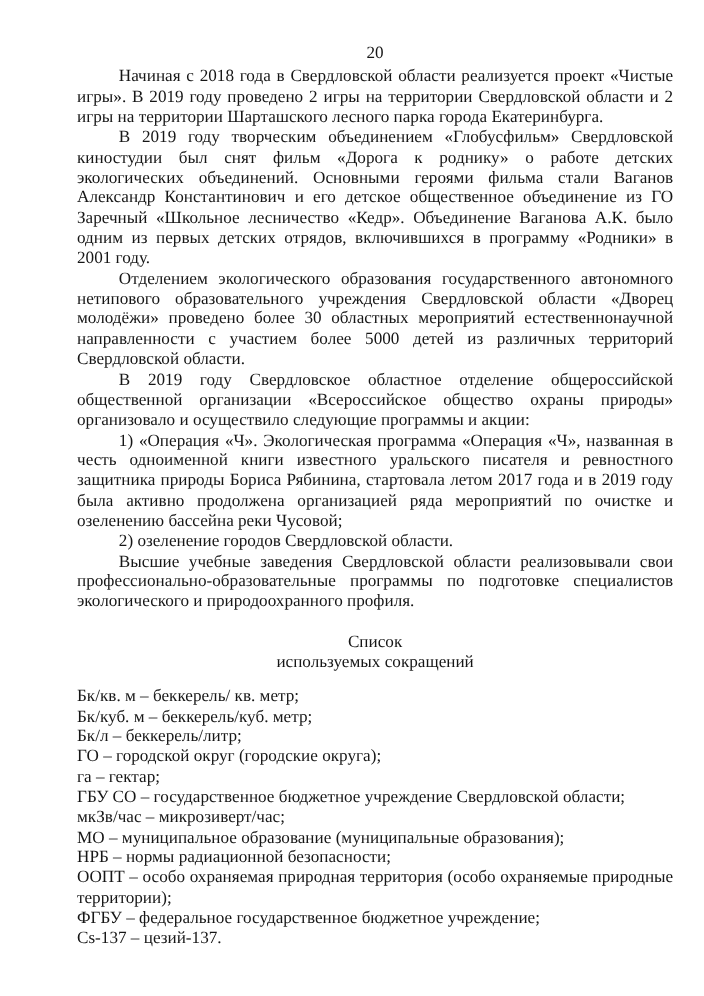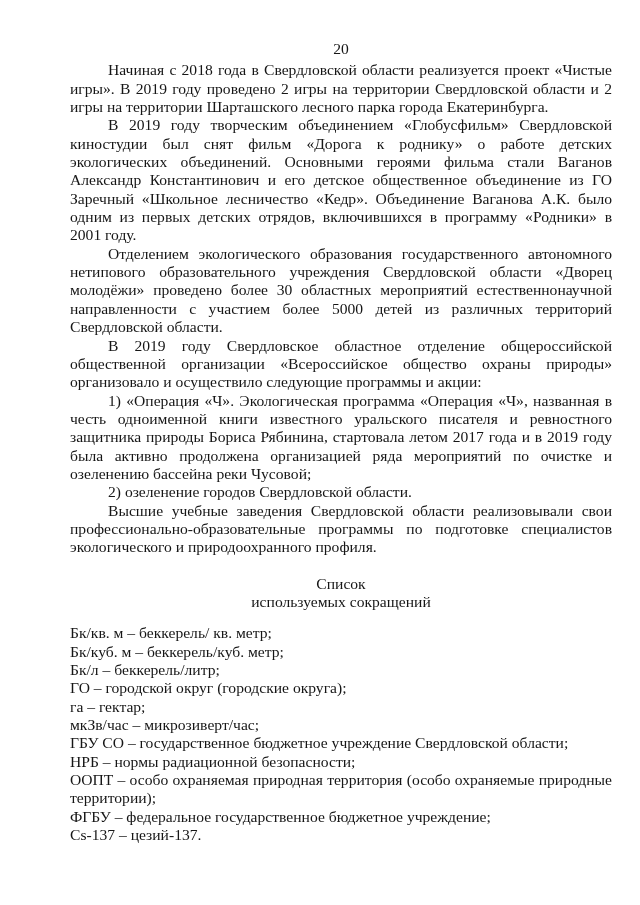--- a/index.html
+++ b/index.html
@@ -62,21 +62,22 @@
     <div>Список</div>
     <div>используемых сокращений</div>
   </div>
 
   <div class="abbr-list">
     <p>Бк/кв. м – беккерель/ кв. метр;</p>
     <p>Бк/куб. м – беккерель/куб. метр;</p>
     <p>Бк/л – беккерель/литр;</p>
     <p>ГО – городской округ (городские округа);</p>
     <p>га – гектар;</p>
+    <p>ГБУ СО – государственное бюджетное учреждение Свердловской области;</p>
     <p>мкЗв/час – микрозиверт/час;</p>
-    <p>ГБУ СО – государственное бюджетное учреждение Свердловской области;</p>
+    <p>МО – муниципальное образование (муниципальные образования);</p>
     <p>НРБ – нормы радиационной безопасности;</p>
     <p>ООПТ – особо охраняемая природная территория (особо охраняемые природные территории);</p>
     <p>ФГБУ – федеральное государственное бюджетное учреждение;</p>
     <p>Cs-137 – цезий-137.</p>
   </div>
 
 </div>
 
 </body></html>

